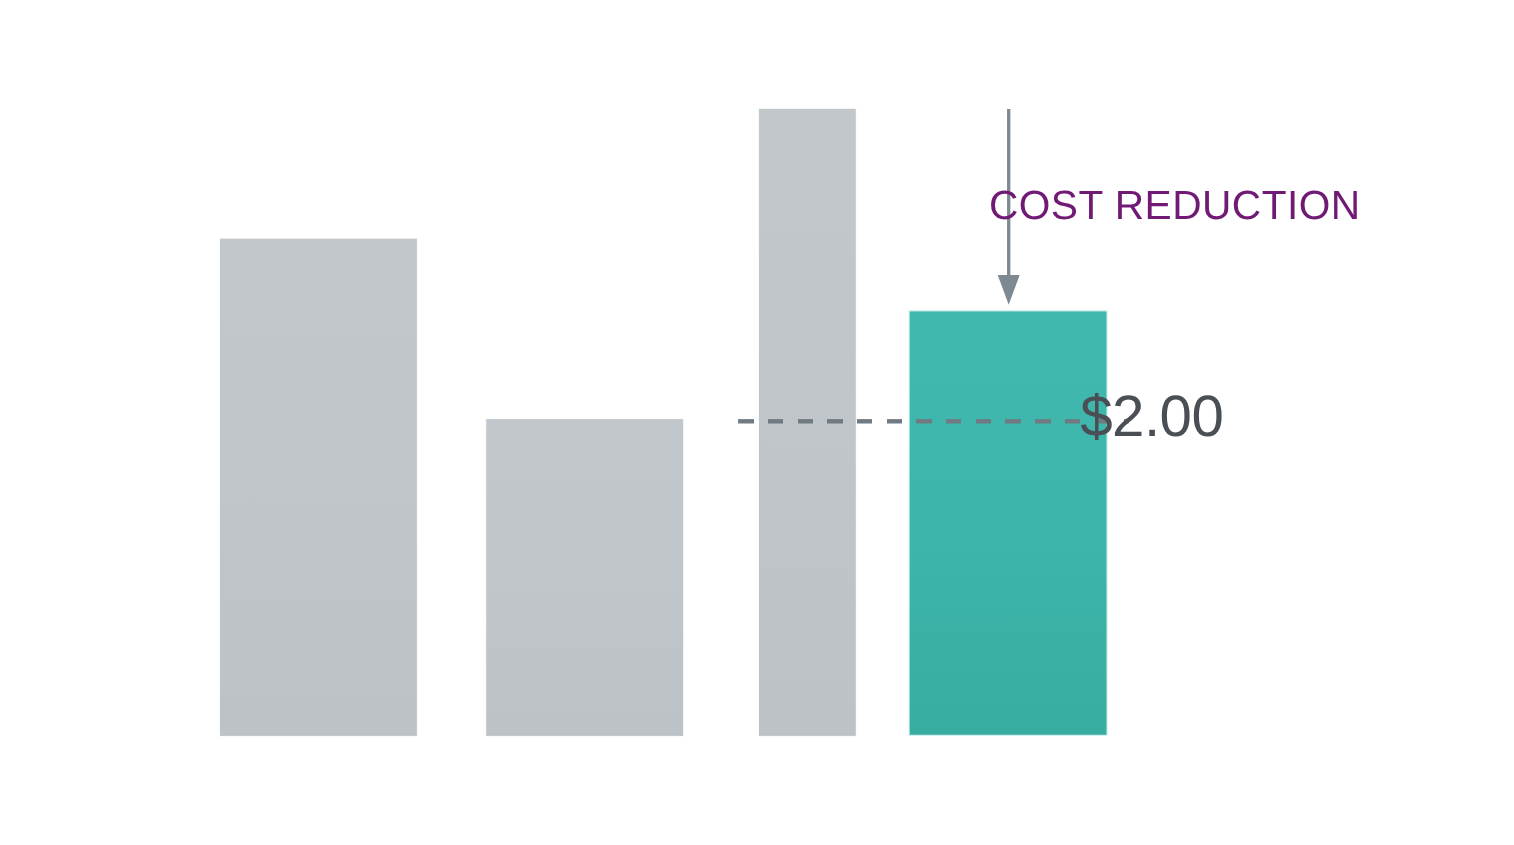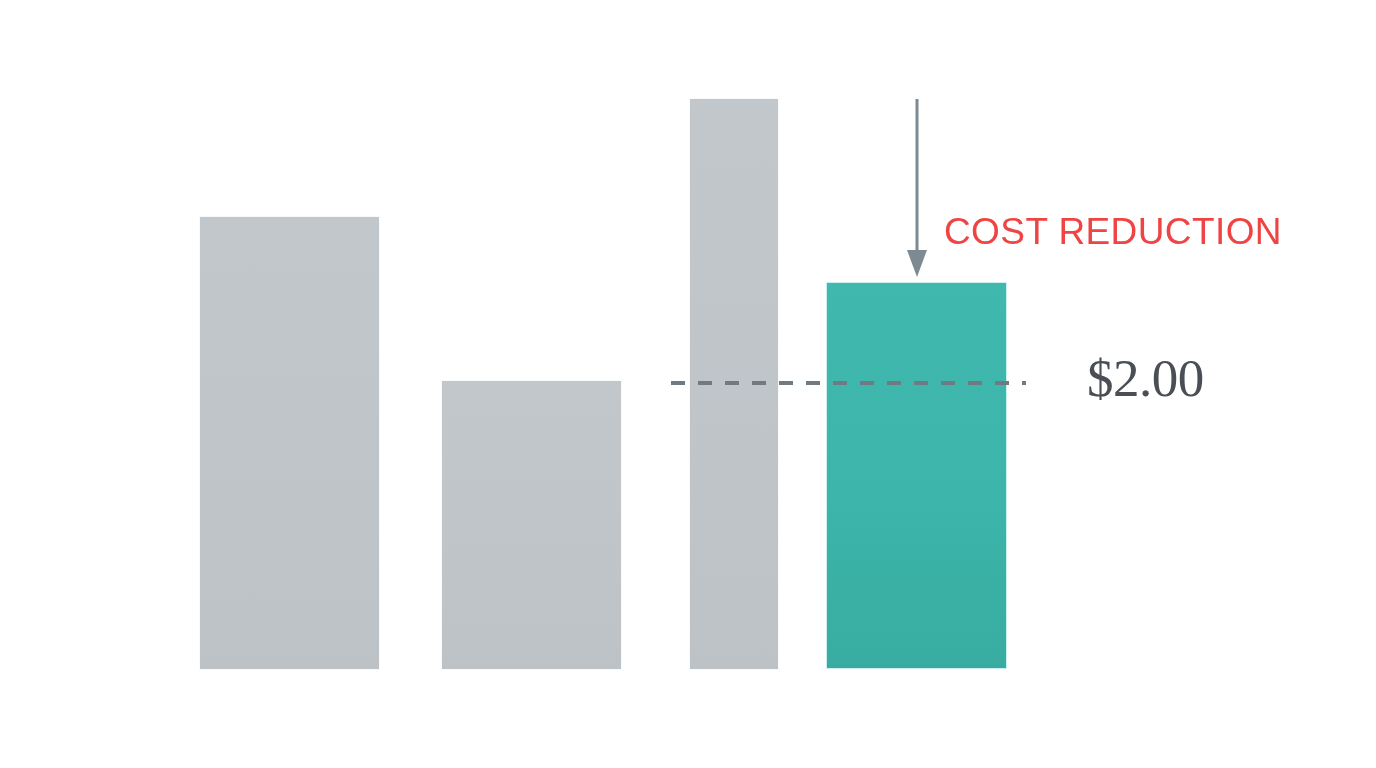--- a/index.html
+++ b/index.html
@@ -48,51 +48,49 @@
     height: 4px;
     background-image: repeating-linear-gradient(
         90deg,
         #6f7a82 0px, #6f7a82 14px,
         rgba(0,0,0,0) 14px, rgba(0,0,0,0) 27px);
   }
 
   
   #threshold-label {
     position: absolute;
-    left: 1087px;
+    left: 982px;
     top: 352px;
     font-size: 53px;
     line-height: 1;
     color: #4a4f55;
     letter-spacing: -0.5px;
     white-space: nowrap;
-    font-family: Liberation Serif, serif;
   }
 
   
   #annotation-arrow {
     position: absolute;
     left: 906px;
     top: 99px;
     width: 22px;
     height: 180px;
   }
   #annotation-arrow svg { display: block; }
 
   
   #annotation-label {
     position: absolute;
-    left: 944px;
+    left: 899px;
     top: 168px;
     font-size: 37px;
     line-height: 1;
-    color: #ef4444;
+    color: #701a75;
     letter-spacing: 0.4px;
     white-space: nowrap;
-    margin-top: 45px;
   }
 </style>
 </head>
 <body>
 
 <div id="stage">
 
   <div class="bar grey" id="bar-1"></div>
 
   <div class="bar grey" id="bar-2"></div>

